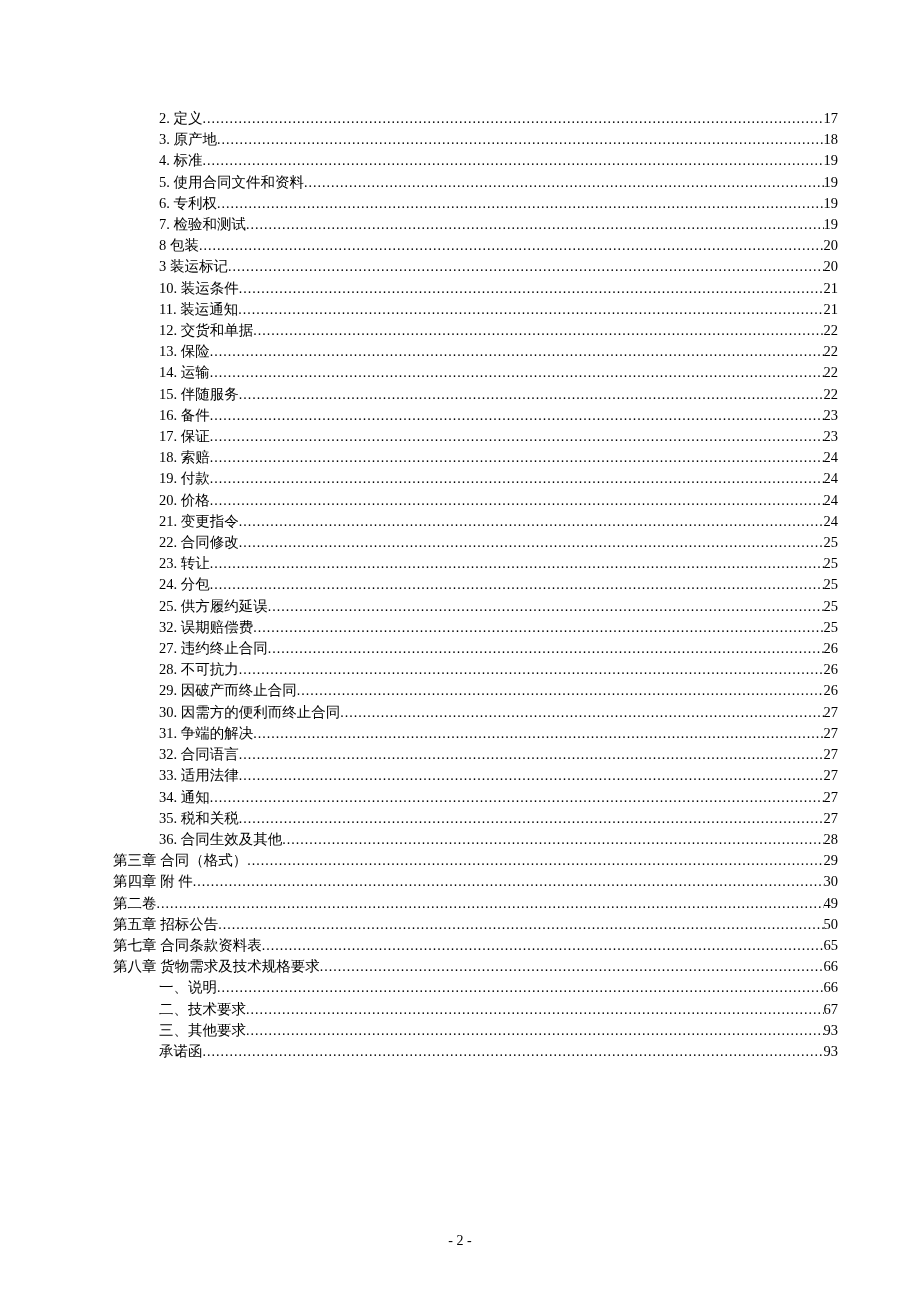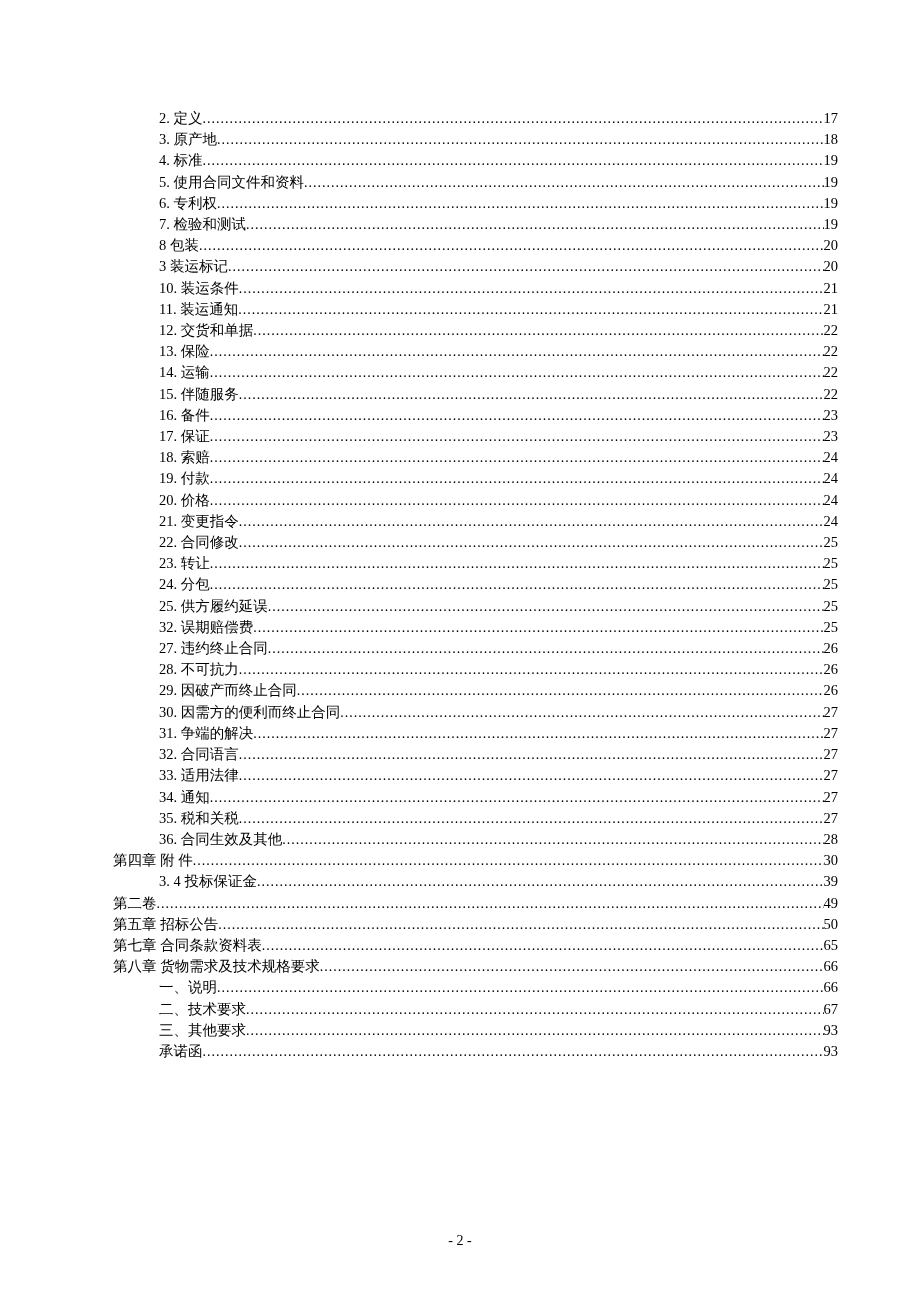--- a/index.html
+++ b/index.html
@@ -224,28 +224,28 @@
       <span class="toc-label">35. 税和关税</span>
       <span class="toc-dots"></span>
       <span class="toc-page">27</span>
     </div>
     <div class="toc-row indent-1">
       <span class="toc-label">36. 合同生效及其他</span>
       <span class="toc-dots"></span>
       <span class="toc-page">28</span>
     </div>
     <div class="toc-row indent-0">
+      <span class="toc-label">第三章 合同（格式）</span>
+      <span class="toc-dots"></span>
+      <span class="toc-page">29</span>
+    </div>
+    <div class="toc-row indent-0">
       <span class="toc-label">第四章 附  件</span>
       <span class="toc-dots"></span>
       <span class="toc-page">30</span>
-    </div>
-    <div class="toc-row indent-1">
-      <span class="toc-label">3. 4 投标保证金</span>
-      <span class="toc-dots"></span>
-      <span class="toc-page">39</span>
     </div>
     <div class="toc-row indent-0">
       <span class="toc-label">第二卷</span>
       <span class="toc-dots"></span>
       <span class="toc-page">49</span>
     </div>
     <div class="toc-row indent-0">
       <span class="toc-label">第五章 招标公告</span>
       <span class="toc-dots"></span>
       <span class="toc-page">50</span>

